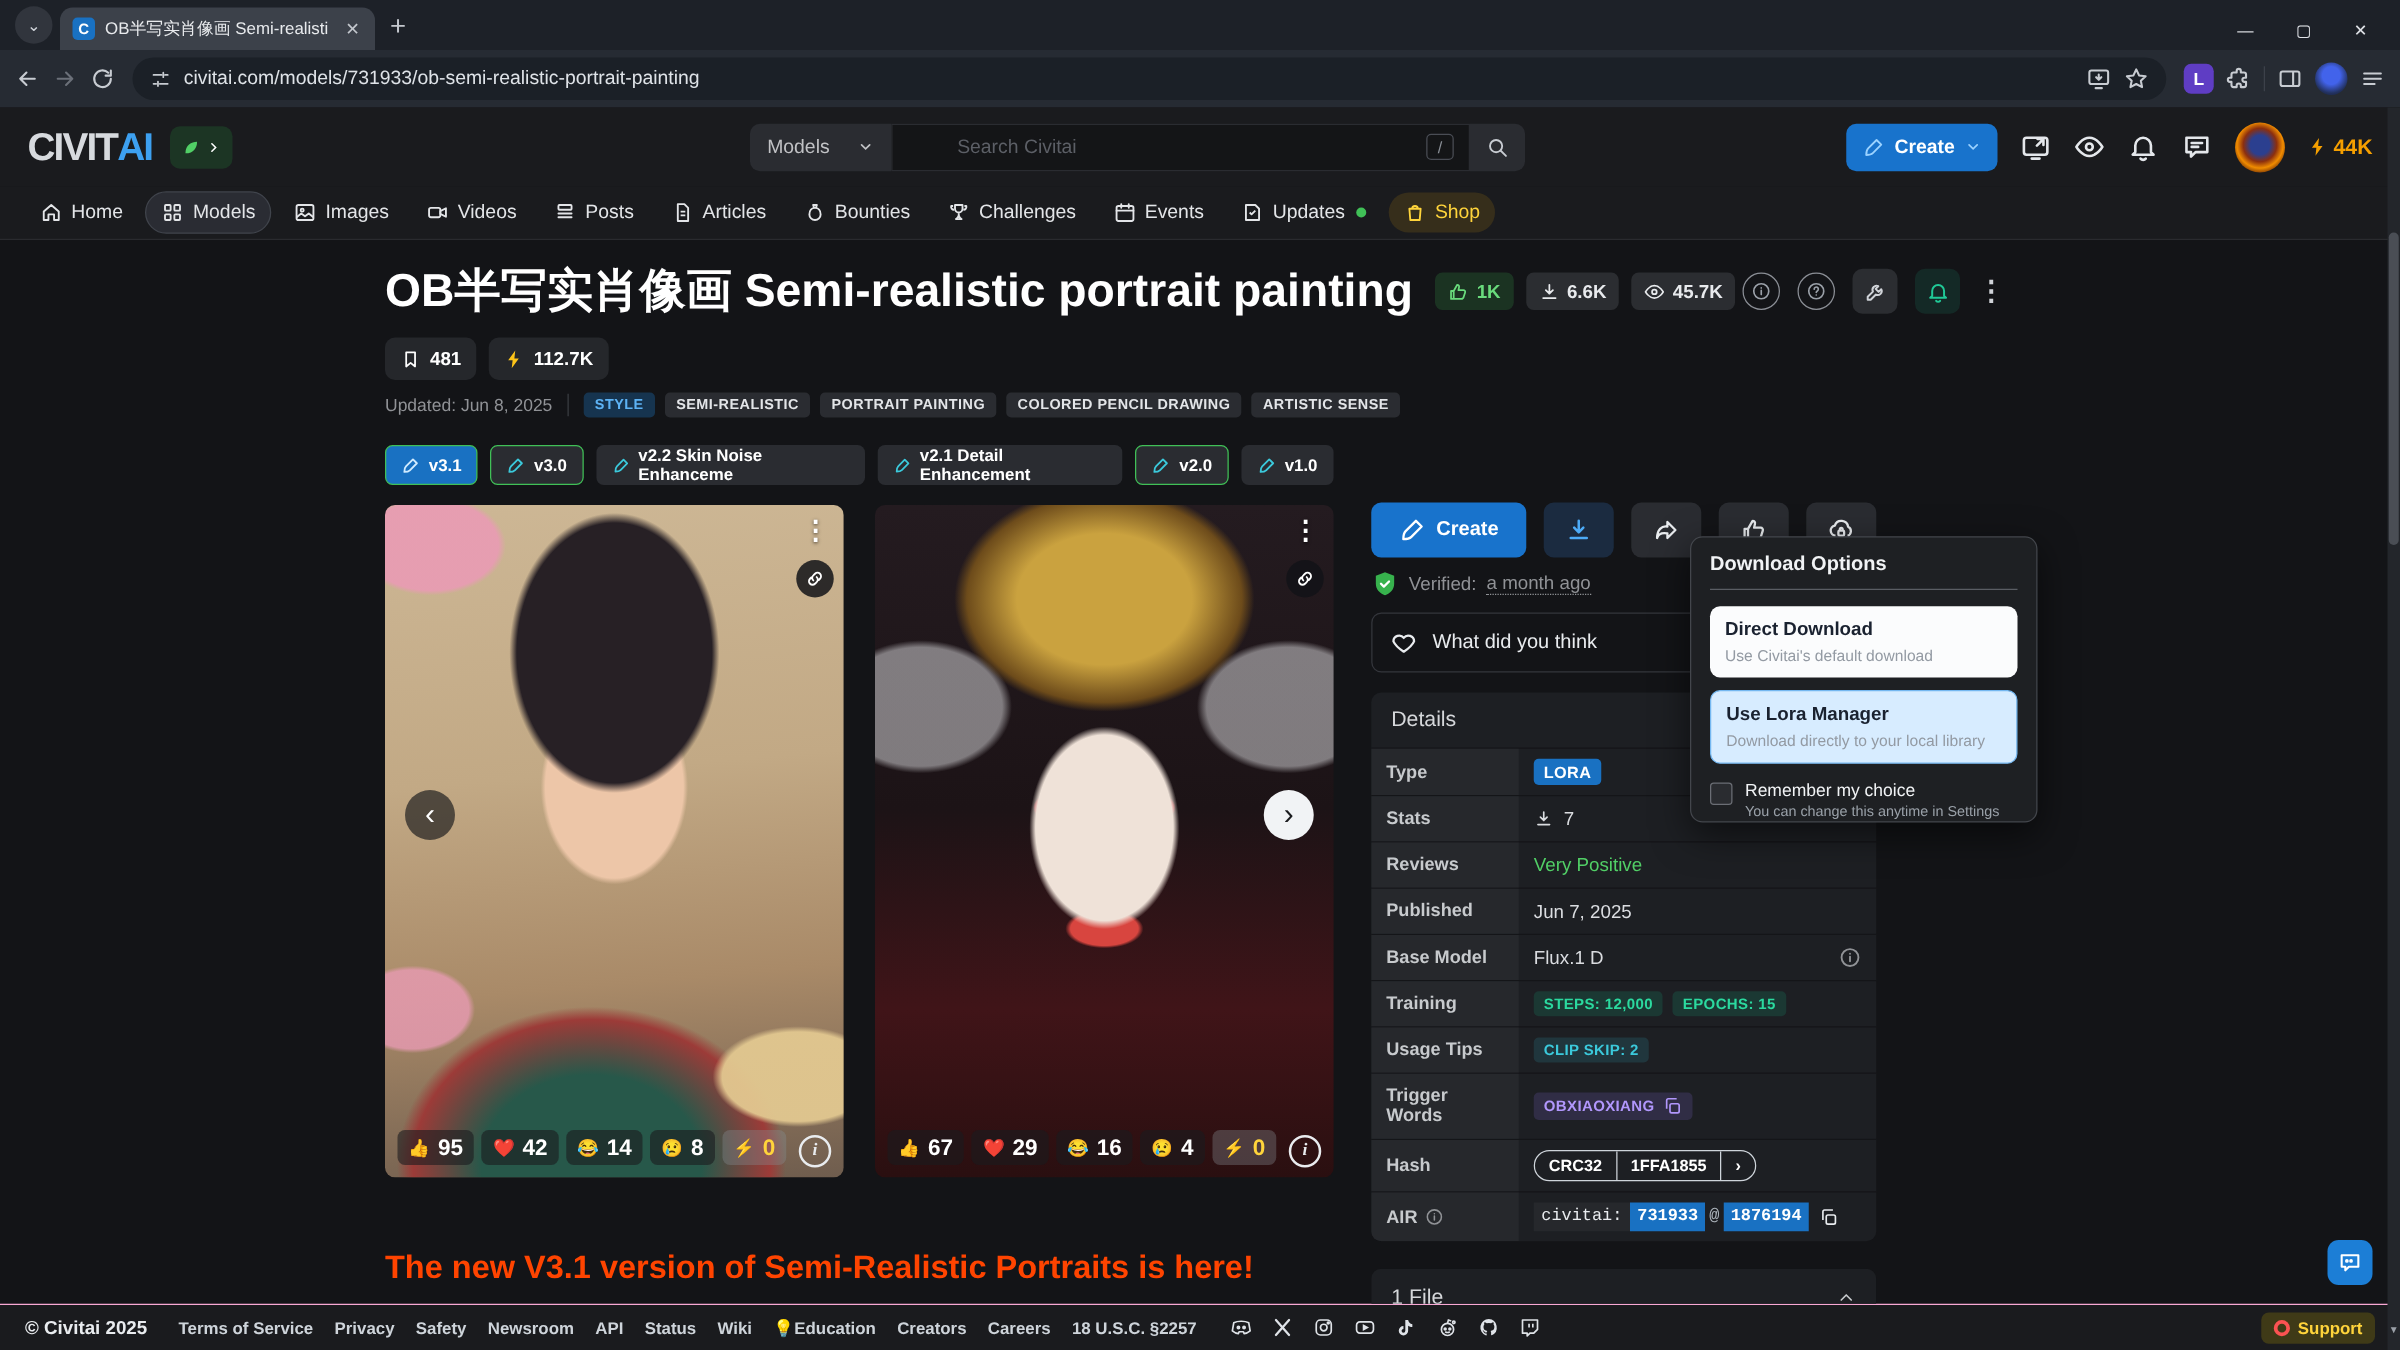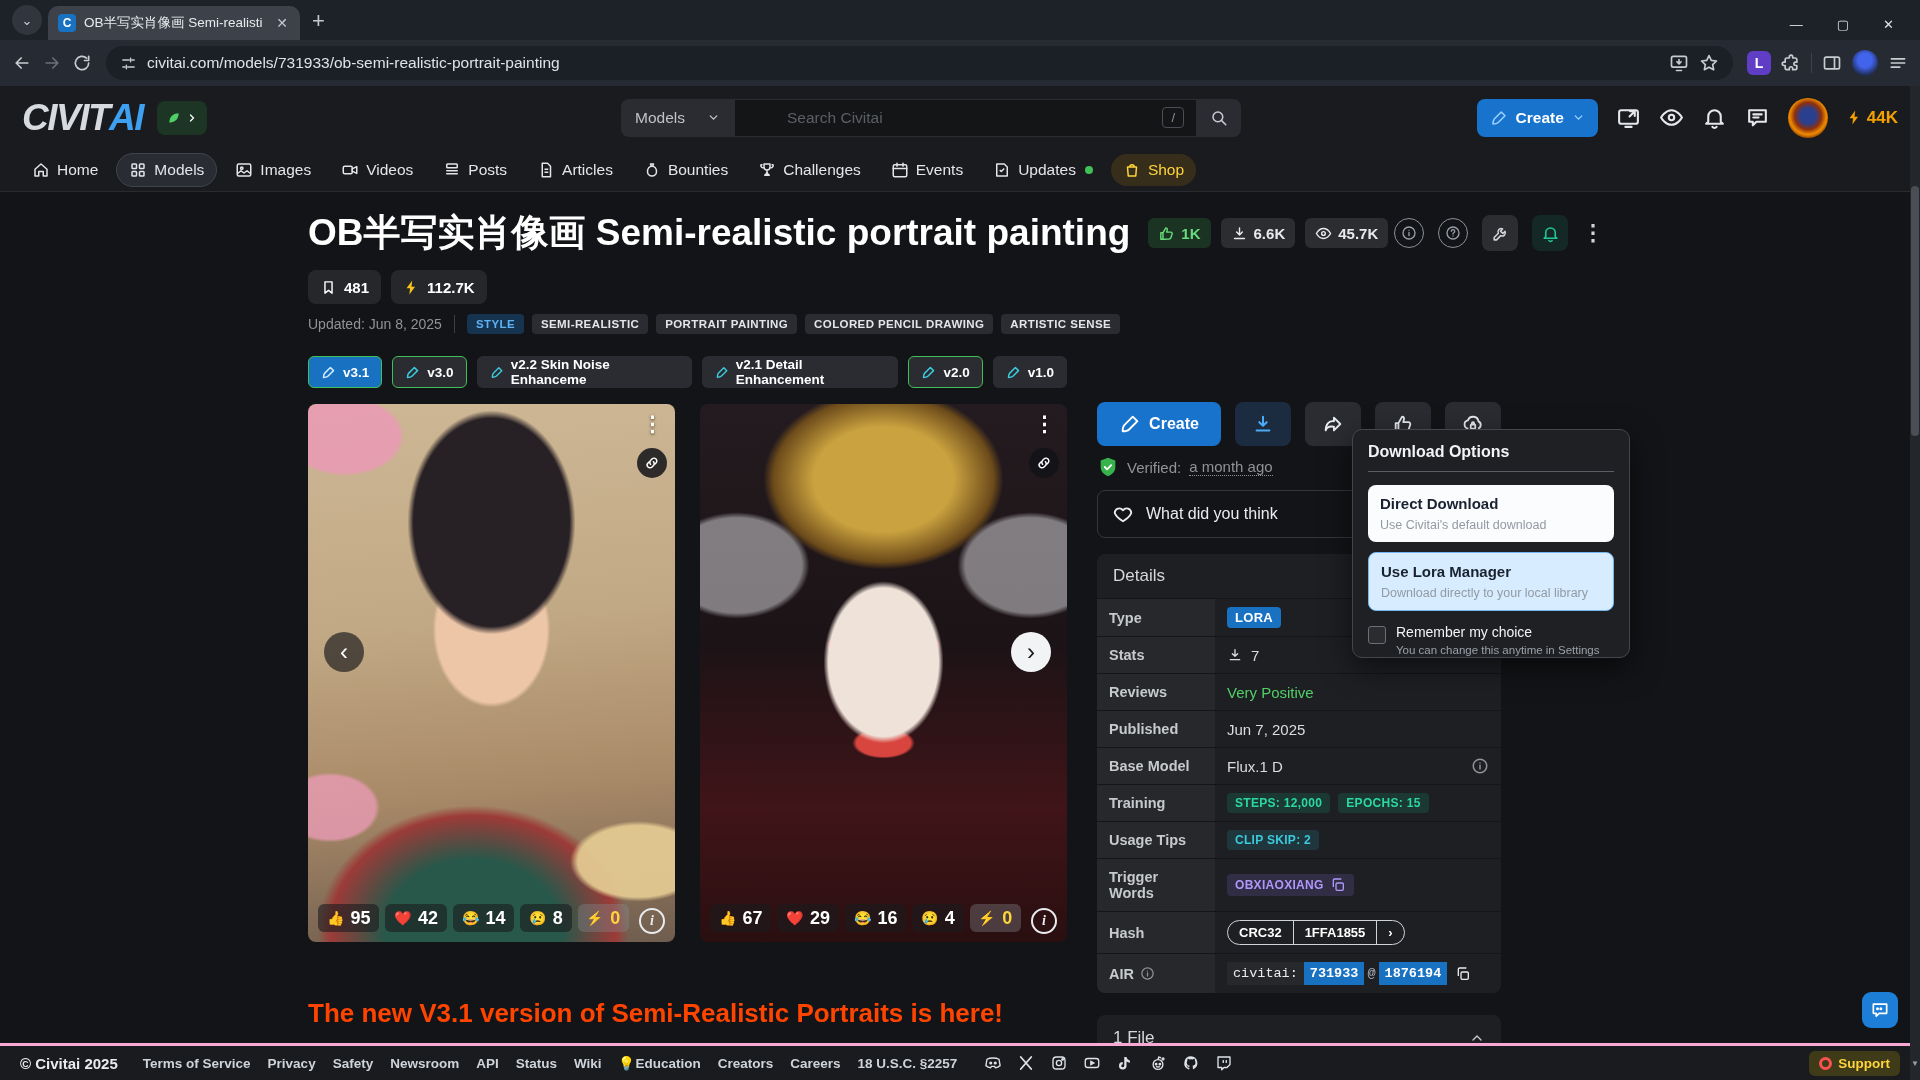--- a/index.html
+++ b/index.html
@@ -19,21 +19,21 @@
   .nav-ic { width:20px; height:20px; }
   .fwd { color:#6b7079; }
   .omnibox { flex:1; height:34px; background:#1b2027; border-radius:17px; display:flex; align-items:center; padding:0 14px; gap:10px; margin:0 4px; }
   .url-text { color:#dfe3e8; font-size:15.5px; flex:1; white-space:nowrap; overflow:hidden; }
   .l-badge { width:24px; height:24px; border-radius:6px; background:#5f3dc4; color:#fff; font-weight:bold; font-size:14px; display:flex; align-items:center; justify-content:center; }
   .chrome-avatar { width:26px; height:26px; border-radius:50%; background:radial-gradient(circle at 50% 40%, #4263eb 0 35%, #22315e 70%, #141a33 100%); }
   .url-sep { width:1px; height:20px; background:#3c414a; }
 
   
   .topbar { height:63px; background:#1a1b1e; display:flex; align-items:center; padding:0 22px; gap:14px; }
-  .logo { font-size:37px; font-weight:900; letter-spacing:-1.5px; display:flex;font-style:italic; }
+  .logo { font-size:31px; font-weight:900; letter-spacing:-1.5px; display:flex; }
   .logo .civ { color:#d7dade; } .logo .ai { color:#3da0f0; }
   .logo-badge { height:34px; border-radius:8px; background:#1c3524; display:flex; align-items:center; gap:4px; padding:0 9px; color:#cfd4da; font-size:13px; }
   .searchwrap { flex:1; max-width:620px; margin-left:400px; display:flex; height:38px; }
   .models-select { background:#2a2c31; border-radius:8px 0 0 8px; display:flex; align-items:center; gap:22px; padding:0 14px; color:#c1c2c5; font-size:15.5px; }
   .search-input { flex:1; background:#141517; border:1px solid #2a2c31; display:flex; align-items:center; padding:0 12px; color:#5c5f66; font-size:15.5px; }
   .search-input input { flex:1; background:transparent; border:none; outline:none; color:#e9ecef; font-size:15.5px; font-family:Liberation Sans, sans-serif;margin-left:40px; }
   .search-input input::placeholder { color:#5c5f66; }
   .slash-kbd { border:1px solid #4a4d55; border-radius:4px; color:#8b9098; font-size:13px; padding:2px 8px; }
   .search-btn { width:44px; background:#2a2c31; border-radius:0 8px 8px 0; display:flex; align-items:center; justify-content:center; color:#c8ccd2; }
   .topbar-right { margin-left:auto; display:flex; align-items:center; gap:18px; }
@@ -160,21 +160,21 @@
   .opt.blue { background:#d7ecff; border:1px solid #74b7f0; }
   .opt.white { background:#fbfcfd; }
   .opt-title { color:#1a2230; font-weight:bold; font-size:15px; }
   .opt-sub { color:#939aa3; font-size:12.5px; margin-top:6px; }
   .remember { display:flex; gap:10px; margin-top:13px; align-items:flex-start; }
   .cbox { width:18px; height:18px; flex:none; border:1.5px solid #6b6e75; border-radius:3px; background:#2a2c30; margin-top:2px; }
   .rem-title { color:#f1f3f5; font-size:14px; }
   .rem-sub { color:#9aa1a9; font-size:11.5px; margin-top:4px; }
 
   
-  .footer { height:37px; background:#1a1b1e; border-top:3px solid #f9a8d4; display:flex; align-items:center; padding:0 20px; gap:17px; }
+  .footer { height:37px; background:#1a1b1e; border-top:1px solid #f9a8d4; display:flex; align-items:center; padding:0 20px; gap:17px; }
   .copyright { color:#e9ecef; font-weight:bold; font-size:15px; margin-right:8px; }
   .flink { color:#ced4da; font-size:13.5px; font-weight:bold; }
   .socials { display:flex; gap:15px; align-items:center; margin-left:10px; color:#dfe3e8; }
   .socials svg { width:18px; height:18px; }
   .support-btn { margin-left:auto; background:#3f3a17; border-radius:6px; padding:5px 10px; display:flex; align-items:center; gap:6px; color:#ffd43b; font-weight:bold; font-size:13.5px; }
   .support-dot { width:13px; height:13px; border-radius:50%; border:3.5px solid #fa5252; }
 
   .chat-fab { position:absolute; right:22px; bottom:52px; width:36px; height:36px; border-radius:9px; background:#1c7ed6; color:#fff; display:flex; align-items:center; justify-content:center; z-index:70; }
   .chat-fab svg { width:20px; height:20px; }
 

